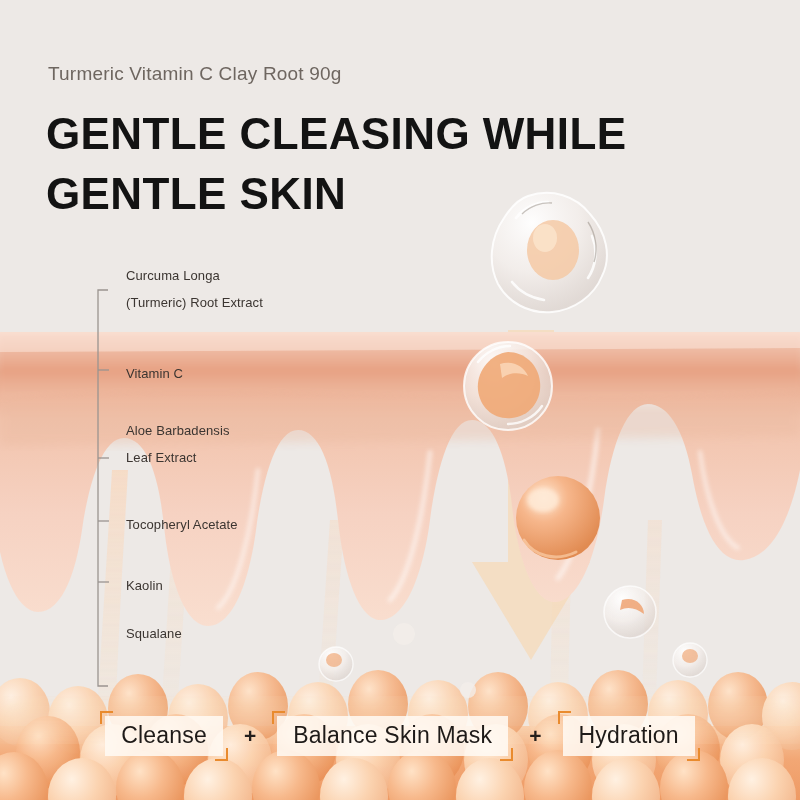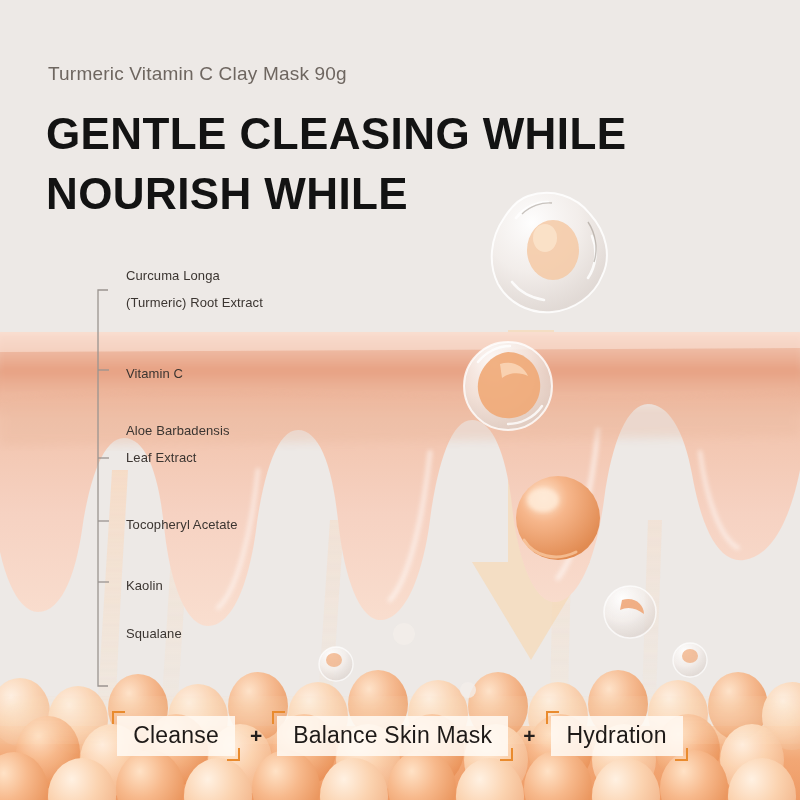--- a/index.html
+++ b/index.html
@@ -31,21 +31,21 @@
     position:absolute;left:30px;
     font-size:13px;line-height:27px;font-weight:400;
     color:#3B3531;white-space:pre;letter-spacing:.1px;
   }
 
   
   .benefits{
     position:absolute;left:0;top:712px;width:800px;height:48px;
     display:flex;align-items:center;justify-content:center;gap:0px;
   }
-  .pill-wrap{position:relative;display:inline-block;margin:0 6px;}
+  .pill-wrap{position:relative;display:inline-block;margin:0 12px;}
   .pill{
     position:relative;display:inline-block;
     background:rgba(255,250,245,.86);
     padding:6px 16px 7px 16px;
     font-size:23px;font-weight:400;color:#1E1A18;
     letter-spacing:.2px;white-space:nowrap;
   }
   .brk{position:absolute;width:11px;height:11px;pointer-events:none;}
   .brk.tl{left:-5px;top:-5px;border-left:2.6px solid #E98B2E;border-top:2.6px solid #E98B2E;}
   .brk.br{right:-5px;bottom:-5px;border-right:2.6px solid #E98B2E;border-bottom:2.6px solid #E98B2E;}
@@ -262,24 +262,24 @@
       <path d="M622 600 C634 596 644 604 644 614 C636 608 628 606 620 610 Z" fill="#EFA271" opacity=".85"></path>
       <circle cx="690" cy="660" r="17" fill="url(#gGel)" stroke="#FFFFFF" stroke-opacity=".7" stroke-width="1.4"></circle>
       <ellipse cx="690" cy="656" rx="8" ry="7" fill="#F0A877" opacity=".7"></ellipse>
       <circle cx="336" cy="664" r="17" fill="url(#gGel)" stroke="#FFFFFF" stroke-opacity=".7" stroke-width="1.4"></circle>
       <ellipse cx="334" cy="660" rx="8" ry="7" fill="#F0A877" opacity=".7"></ellipse>
       <circle cx="404" cy="634" r="11" fill="#F2EDE9" opacity=".9"></circle>
       <circle cx="468" cy="690" r="8" fill="#F3EEEA" opacity=".8"></circle>
     </g>
   </svg>
 
-  <div class="subtitle">Turmeric Vitamin C Clay Mask 90g</div>
+  <div class="subtitle">Turmeric Vitamin C Clay Root 90g</div>
 
   <div class="headline"><span>GENTLE CLEASING WHILE</span>
-<span>NOURISH WHILE</span></div>
+<span>GENTLE SKIN</span></div>
 
   <div class="ing-list">
     <svg width="24" height="410" style="position:absolute;left:0;top:28px;overflow:visible">
       <g stroke="#9A9490" stroke-width="1.3" fill="none">
         <path d="M12 4 L2 4 L2 400 L12 400"></path>
         <path d="M2 84 L13 84"></path>
         <path d="M2 172 L13 172"></path>
         <path d="M2 235 L13 235"></path>
         <path d="M2 296 L13 296"></path>
       </g>

